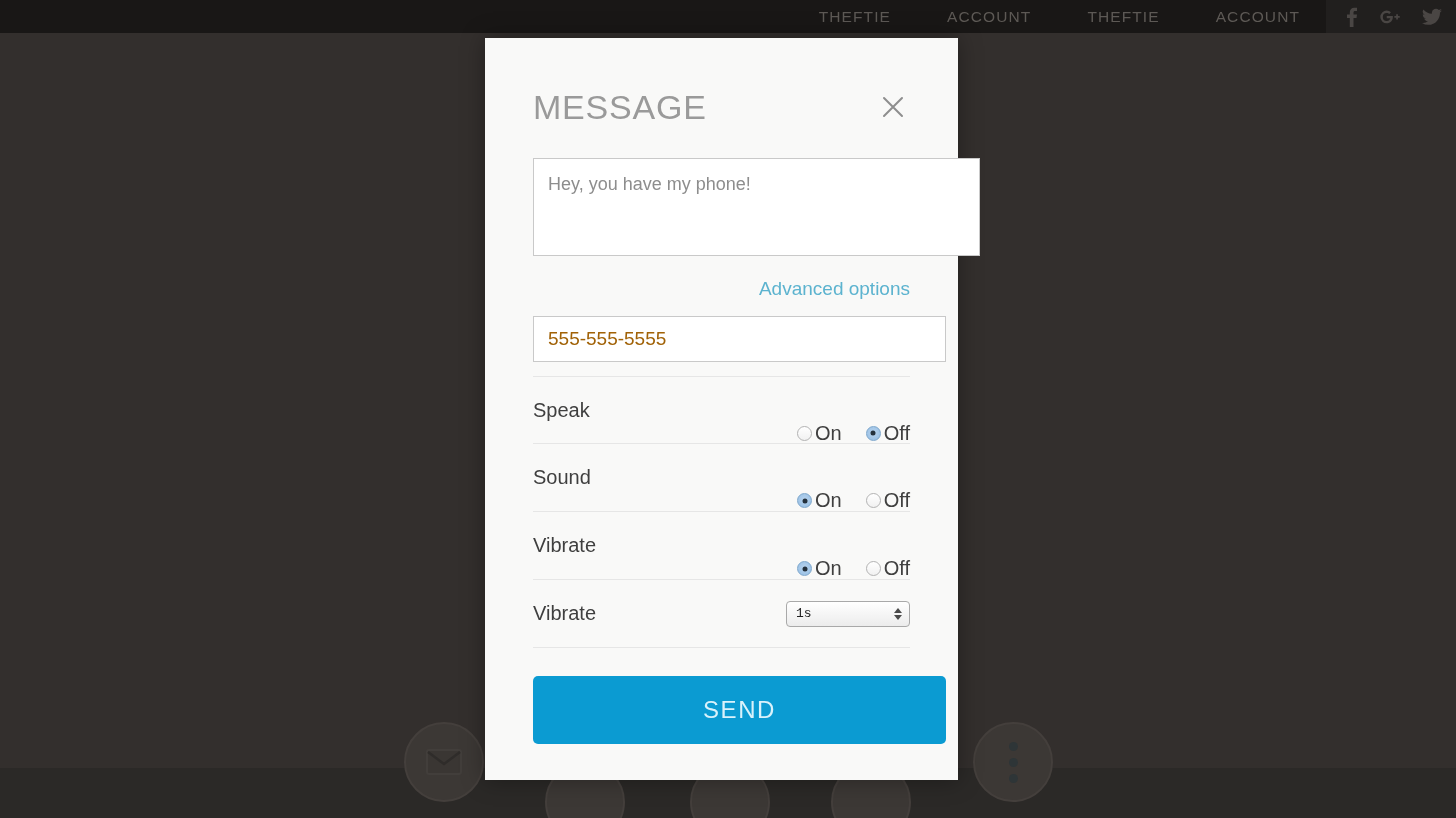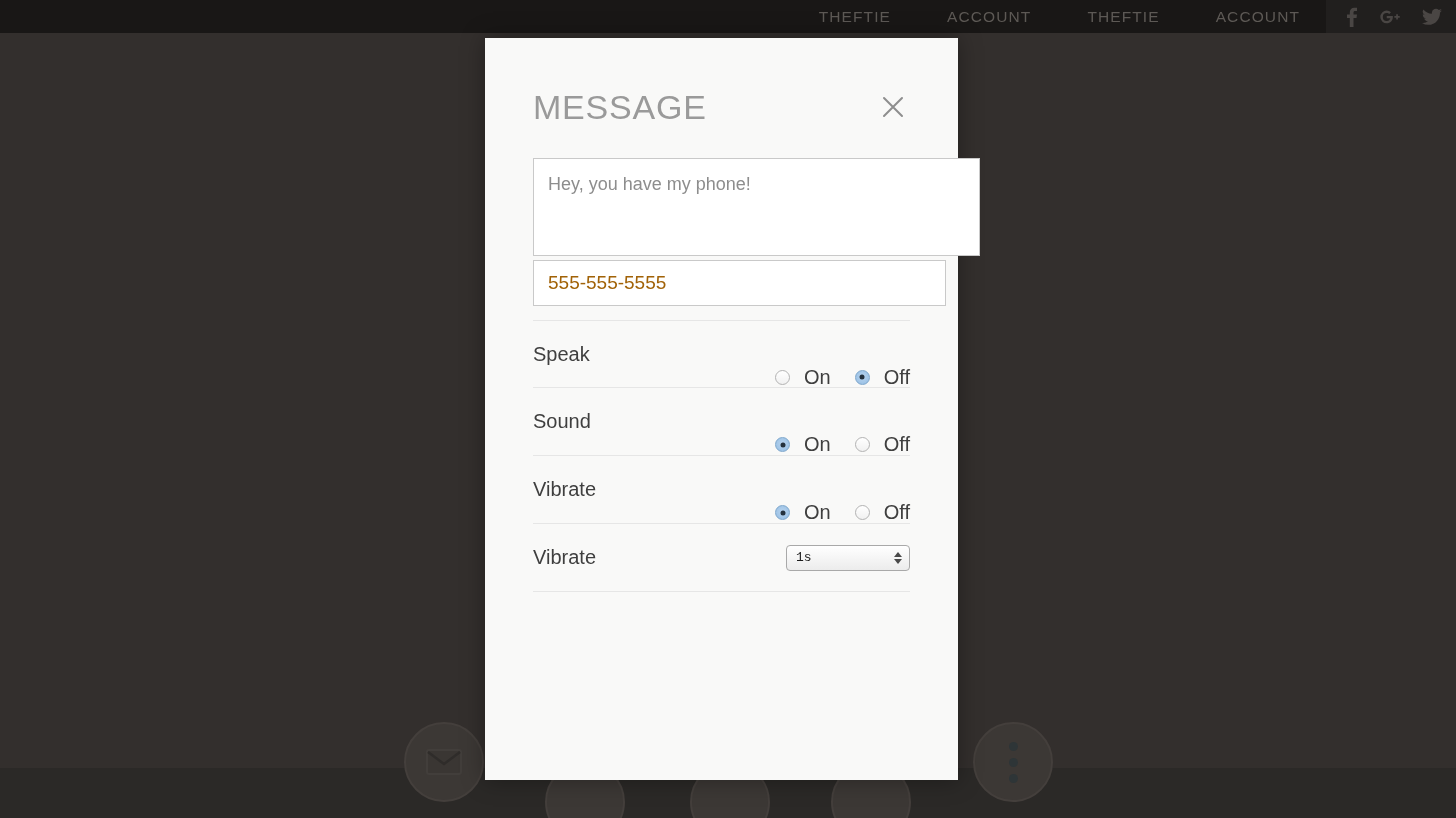--- a/index.html
+++ b/index.html
@@ -201,21 +201,21 @@
     font-weight: 400;
   }
   .setting-controls {
     display: flex;
     align-items: center;
     gap: 24px;
   }
   .radio-opt {
     display: flex;
     align-items: center;
-    gap: 14px;
+    gap: 3px;
     cursor: pointer;
     margin-top: 46px;
   }
   .radio {
     width: 15px;
     height: 15px;
     border-radius: 50%;
     border: 1px solid #b3b3b3;
     background: linear-gradient(#ffffff, #f1f1f1);
     display: inline-block;
@@ -352,20 +352,23 @@
         <div class="modal-title">MESSAGE</div>
         <button class="close-btn">
           <svg width="22" height="22" viewBox="0 0 22 22">
             <path d="M2 2 L20 20 M20 2 L2 20" stroke="#8e8e8e" stroke-width="2" stroke-linecap="round" fill="none"></path>
           </svg>
         </button>
       </div>
 
       <textarea class="msg-box" placeholder="Hey, you have my phone!" style="">Hey, you have my phone!</textarea>
 
+      <div class="adv-row">
+        <a class="adv-link">Advanced options</a>
+      </div>
 
       <input class="phone-box" type="text" value="555-555-5555" style="">
 
       <div class="settings">
 
         <div class="setting-row first">
           <span class="setting-label">Speak</span>
           <span class="setting-controls">
             <label class="radio-opt">
               <span class="radio"></span>
@@ -414,17 +417,18 @@
             </select>
             <span class="select-arrows">
                 <i class="up"></i>
                 <i class="down"></i>
               </span>
           </span>
         </div>
 
       </div>
 
+      <button class="send-btn">SEND</button>
 
     </div>
   </div>
 
 </div>
 
 </body></html>

